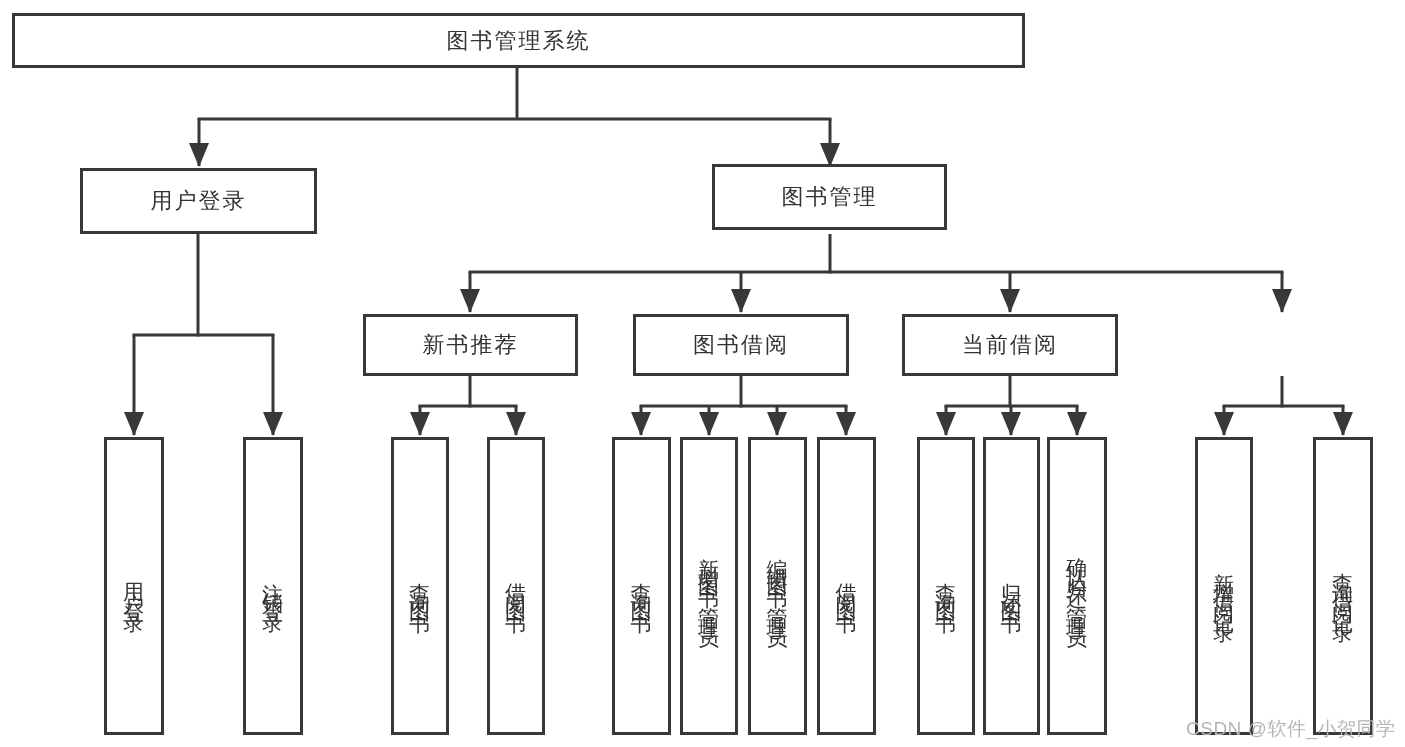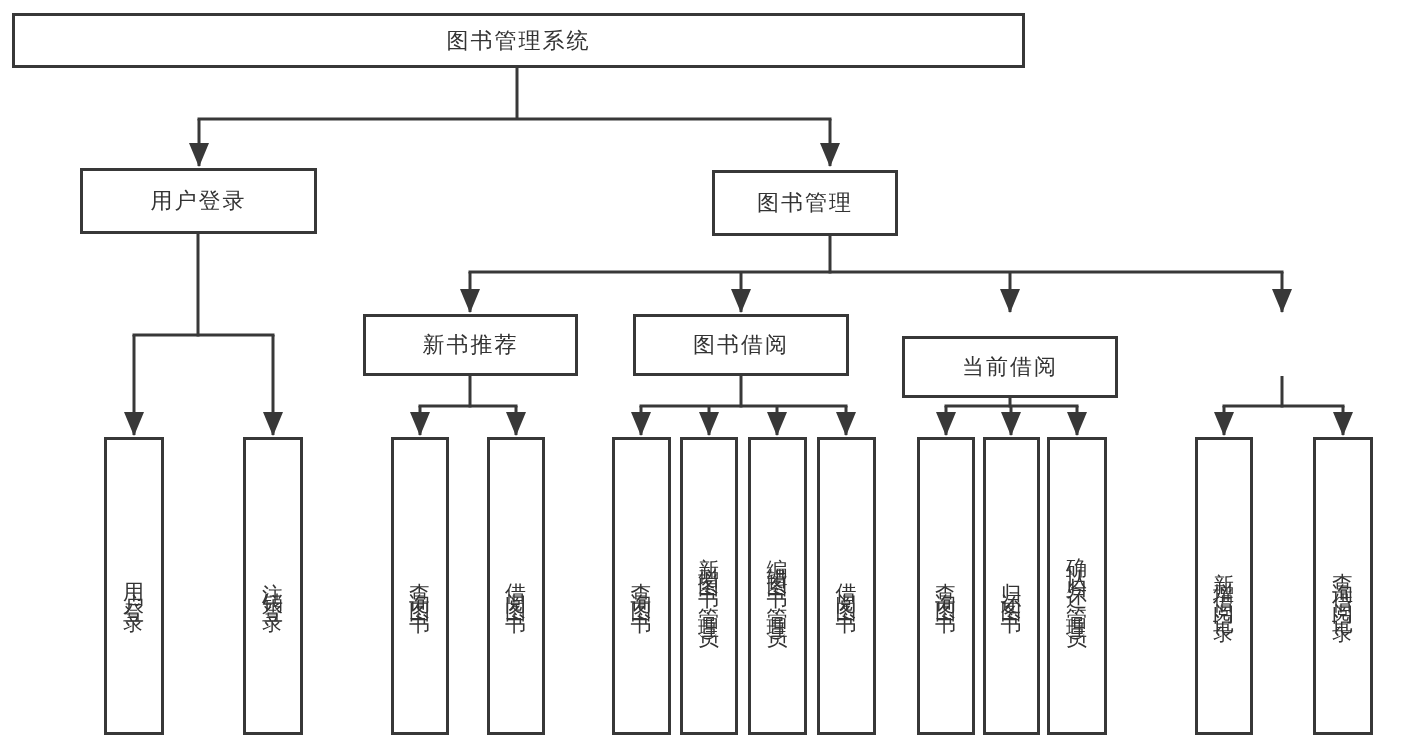--- a/index.html
+++ b/index.html
@@ -36,25 +36,25 @@
     text-orientation:mixed;
     font-size:21px;
     line-height:1;
     letter-spacing:10px;
     white-space:nowrap;
   }
   
   .n-root{left:12px;top:13px;width:1013px;height:55px;}
   
   .n-user-login{left:80px;top:168px;width:237px;height:66px;}
-  .n-book-mgmt{left:712px;top:170px;width:186px;height:66px;font-family:Liberation Mono, monospace;}
+  .n-book-mgmt{left:712px;top:164px;width:235px;height:66px;font-family:Liberation Mono, monospace;}
   
   .n-new-books{left:363px;top:314px;width:215px;height:62px;}
   .n-book-borrow{left:633px;top:314px;width:216px;height:62px;}
-  .n-current-borrow{left:902px;top:314px;width:216px;height:62px;margin-top:22px;}
+  .n-current-borrow{left:902px;top:314px;width:216px;height:62px;}
   .n-borrow-records{left:1175px;top:314px;width:215px;height:62px;}
   
   .l-user-login{left:104px;width:60px;}
   .l-logout{left:243px;width:60px;}
   .l-nb-query{left:391px;width:58px;}
   .l-nb-borrow{left:487px;width:58px;}
   .l-bb-query{left:612px;width:59px;}
   .l-bb-add{left:680px;width:58px;}
   .l-bb-edit{left:748px;width:59px;}
   .l-bb-borrow{left:817px;width:59px;}
@@ -170,14 +170,15 @@
   <div class="leaf l-cb-confirm">
     <span class="vtext">确认归还（管理员）</span>
   </div>
   <div class="leaf l-br-add">
     <span class="vtext">新增借阅记录</span>
   </div>
   <div class="leaf l-br-query">
     <span class="vtext">查询借阅记录</span>
   </div>
 
+  <div class="watermark">CSDN @软件_小贺同学</div>
 
 </div>
 
 </body></html>

